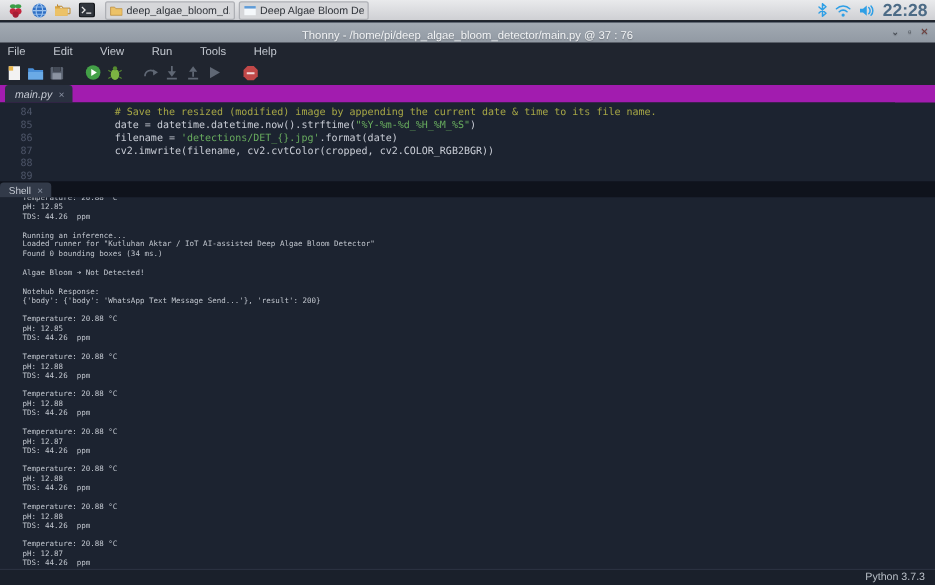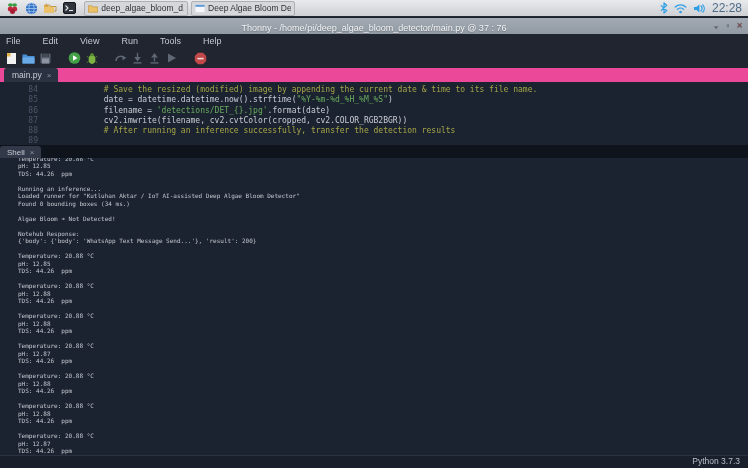--- a/index.html
+++ b/index.html
@@ -18,21 +18,21 @@
   .tb-launch{width:16px;height:15px;display:flex;align-items:center;justify-content:center;flex:0 0 auto;}
   .task-btn{
     display:flex;align-items:center;gap:3px;height:15px;width:104px;
     background:#d6d7da;border:1px solid #aeb0b5;border-radius:2px;
     padding:0 3px;box-sizing:border-box;font-size:8.5px;color:#2e3238;
     overflow:hidden;white-space:nowrap;
   }
   .task-btn.active{background:#e6e7e9;}
   .task-btn .lbl{overflow:hidden;text-overflow:clip;white-space:nowrap;}
   .tray{margin-left:auto;display:flex;align-items:center;gap:6px;padding-right:2px;}
-  .tray-time{font-size:12px;color:#4c6b86;font-weight:normal;}
+  .tray-time{font-size:14px;color:#4c6b86;font-weight:bold;}
   
   .titlebar{
     position:absolute;top:18px;left:0;width:748px;height:20px;
     background:linear-gradient(#a2aab3,#8d959f);
     display:flex;align-items:center;justify-content:center;
     font-size:9px;color:#f2f4f6;text-shadow:0 1px 1px rgba(0,0,0,.25);
   }
   .win-controls{position:absolute;right:5px;top:0;height:16px;display:flex;align-items:center;gap:7px;}
   .wc{font-size:8px;color:#3d424a;line-height:16px;}
   .wc.close{color:#6e3c38;}
@@ -43,29 +43,29 @@
   .menu-item{font-size:9px;color:#c3c8d0;}
   .toolbar{
     position:absolute;top:48px;left:0;width:748px;height:20px;
     background:#20252f;display:flex;align-items:center;padding-left:5px;box-sizing:border-box;gap:4px;
   }
   .tool{width:13px;height:14px;display:flex;align-items:center;justify-content:center;flex:0 0 auto;}
   .tool-gap{width:8px;flex:0 0 auto;}
   
   .tabstrip{
     position:absolute;top:68px;left:0;width:748px;height:14px;
-    background:#ec4899;display:flex;align-items:flex-start;padding-left:4px;box-sizing:border-box;
+    background:#a21caf;display:flex;align-items:flex-start;padding-left:4px;box-sizing:border-box;font-style:italic;
   }
   .tab{
     background:#2a3140;color:#c6cbd4;font-size:8.5px;
     padding:2px 7px 2px 8px;border-radius:3px 3px 0 0;display:flex;gap:5px;align-items:center;
   }
   .tab .x{color:#8a93a3;font-size:8px;}
   .editor{
-    position:absolute;top:82px;left:12px;width:716px;height:63px;
+    position:absolute;top:82px;left:0;width:716px;height:63px;
     background:#1c2330;overflow:hidden;padding-top:3px;box-sizing:border-box;
   }
   .eline{display:flex;height:10.3px;line-height:10.3px;white-space:pre;}
   .ln{width:26px;text-align:right;padding-right:8px;flex:0 0 auto;
       font-family:"DejaVu Sans Mono",monospace;font-size:8px;color:#4d5568;}
   .ecode{font-family:"DejaVu Sans Mono",monospace;font-size:8px;color:#c9cdd6;white-space:pre;}
   .seg-comment{color:#a6a646;}
   .seg-string{color:#68ab5e;}
   .seg-code{color:#c9cdd6;}
   
@@ -257,21 +257,21 @@
     <span>main.py</span>
     <span class="x">×</span>
   </div>
 </div>
 
 <div class="editor" id="editor">
     <div class="eline"><span class="ln">84</span><span class="ecode"><span class="seg-comment">            # Save the resized (modified) image by appending the current date &amp; time to its file name.</span></span></div>
     <div class="eline"><span class="ln">85</span><span class="ecode"><span class="seg-code">            date = datetime.datetime.now().strftime(</span><span class="seg-string">"%Y-%m-%d_%H_%M_%S"</span><span class="seg-code">)</span></span></div>
     <div class="eline"><span class="ln">86</span><span class="ecode"><span class="seg-code">            filename = </span><span class="seg-string">'detections/DET_{}.jpg'</span><span class="seg-code">.format(date)</span></span></div>
     <div class="eline"><span class="ln">87</span><span class="ecode"><span class="seg-code">            cv2.imwrite(filename, cv2.cvtColor(cropped, cv2.COLOR_RGB2BGR))</span></span></div>
-    <div class="eline"><span class="ln">88</span><span class="ecode"><span class="seg-comment">            # After running an inference successfully, transfer the detection results</span></span></div>
+    <div class="eline"><span class="ln">88</span></div>
     <div class="eline"><span class="ln">89</span></div>
   </div>
 
 <div class="shellstrip">
   <div class="tab">
     <span>Shell</span>
     <span class="x">×</span>
   </div>
 </div>
 

